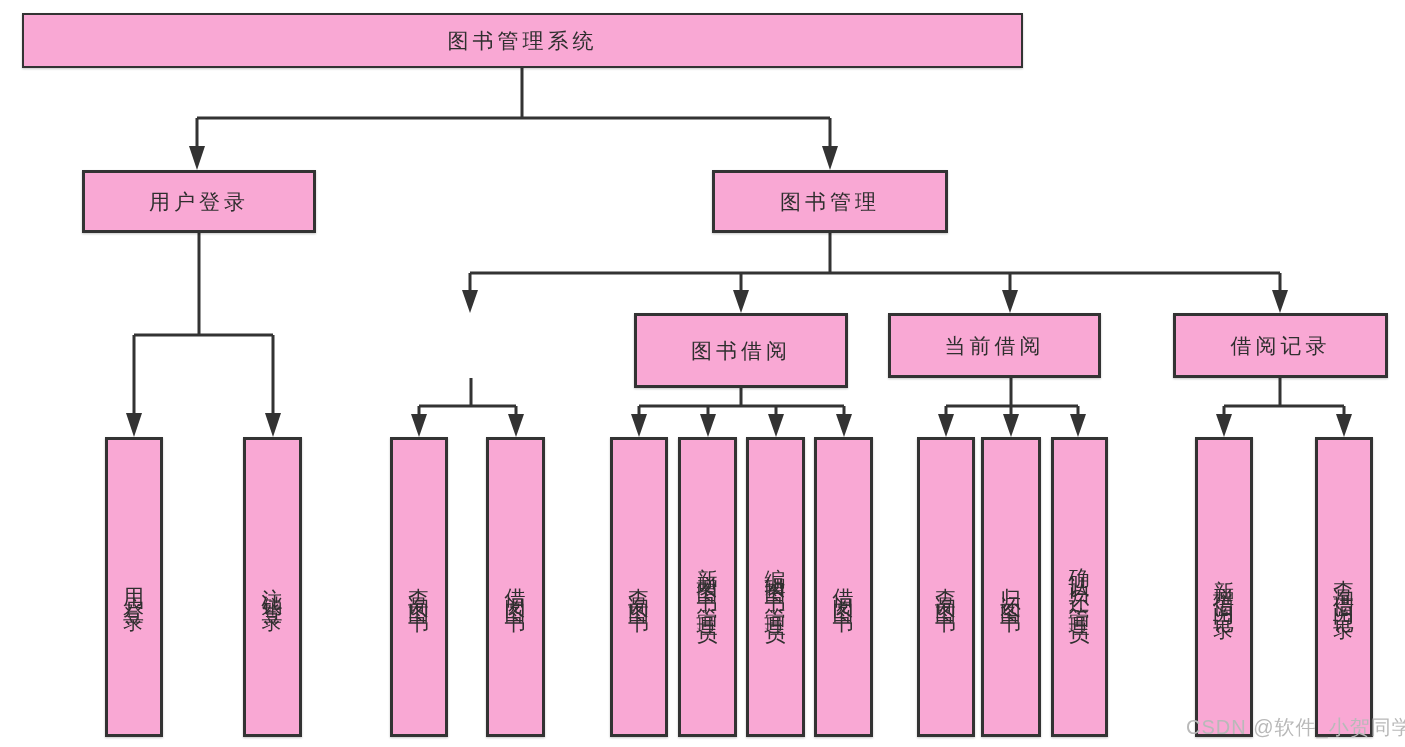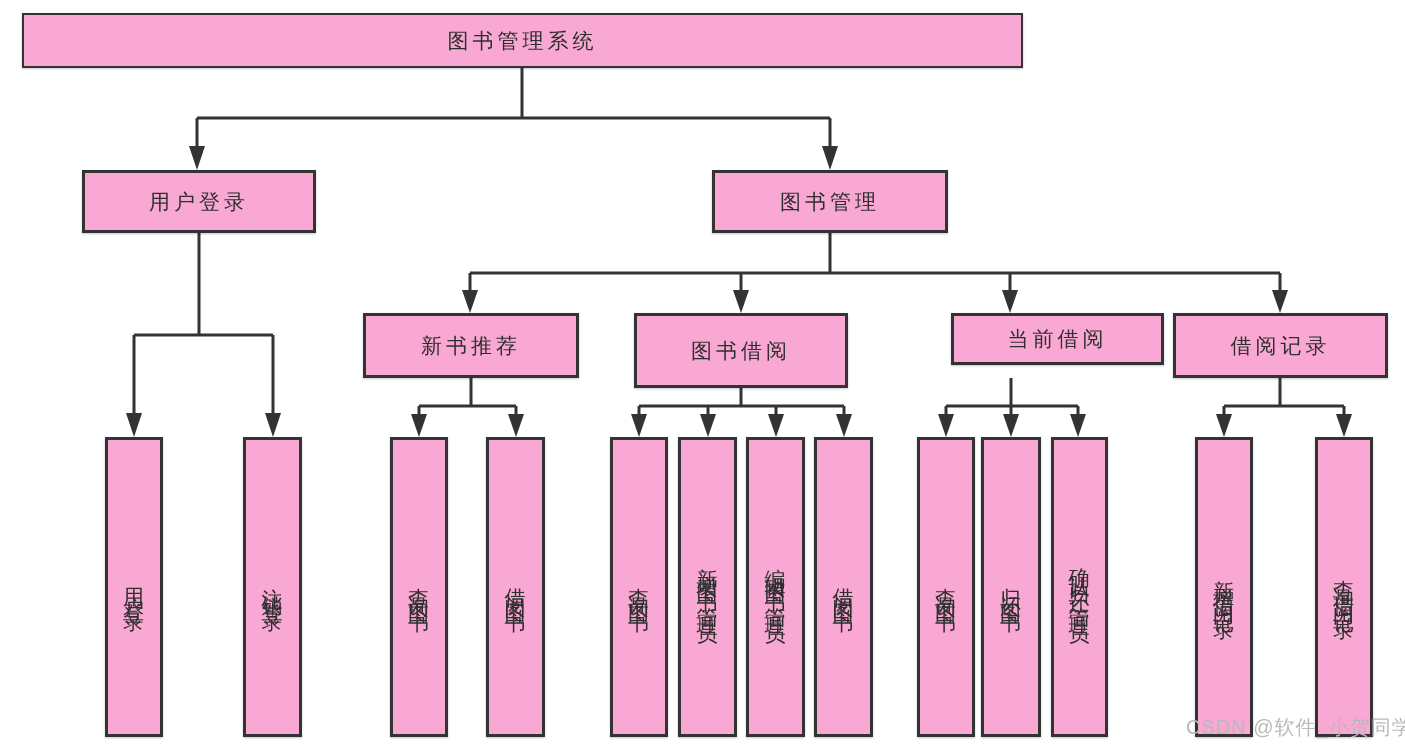--- a/index.html
+++ b/index.html
@@ -78,23 +78,22 @@
     <path class="ln" d="M1280 378 V406 M1224 406 H1344 M1224 406 V416 M1344 406 V416"></path>
     <polygon class="ar" points="1216,414 1232,414 1224,437"></polygon>
     <polygon class="ar" points="1336,414 1352,414 1344,437"></polygon>
   </svg>
 
   <div class="box h root" style="left:22px;top:13px;width:1001px;height:55px">图书管理系统</div>
 
   <div class="box h" style="left:82px;top:170px;width:234px;height:63px">用户登录</div>
   <div class="box h" style="left:712px;top:170px;width:236px;height:63px">图书管理</div>
 
-  <div class="box h" style="left:363px;top:313px;width:216px;height:65px">新书推荐</div>
   <div class="box h" style="left:634px;top:313px;width:214px;height:75px">图书借阅</div>
-  <div class="box h" style="left:951px;top:313px;width:213px;height:52px">当前借阅</div>
+  <div class="box h" style="left:888px;top:313px;width:213px;height:65px">当前借阅</div>
   <div class="box h" style="left:1173px;top:313px;width:215px;height:65px">借阅记录</div>
 
   <div class="box v" style="left:105px;top:437px;width:58px;height:300px">用户登录</div>
   <div class="box v" style="left:243px;top:437px;width:59px;height:300px">注销登录</div>
 
   <div class="box v" style="left:390px;top:437px;width:58px;height:300px">查询图书</div>
   <div class="box v" style="left:486px;top:437px;width:59px;height:300px">借阅图书</div>
 
   <div class="box v" style="left:610px;top:437px;width:58px;height:300px">查询图书</div>
   <div class="box v" style="left:678px;top:437px;width:59px;height:300px">新增图书（管理员）</div>

